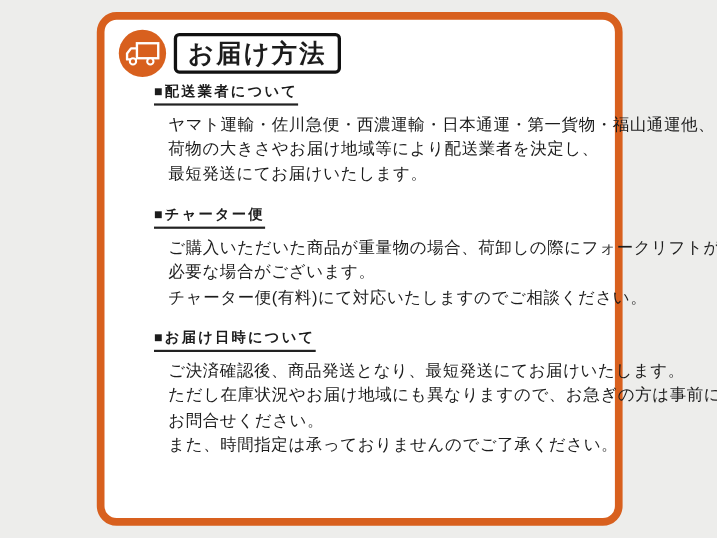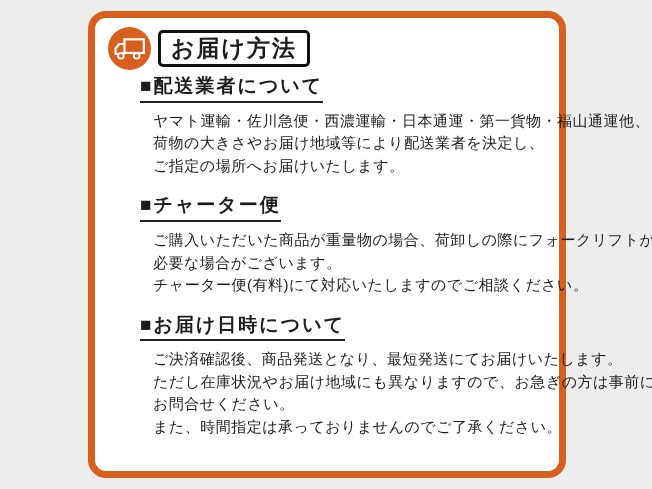--- a/index.html
+++ b/index.html
@@ -51,21 +51,21 @@
     padding: 1px 10px 2px 10px;
     font-size: 23px;
     font-weight: bold;
     letter-spacing: 2px;
     line-height: 1.25;
     white-space: nowrap;
   }
   .section { margin-left: 35px; }
   .sec-heading {
     display: inline-block;
-    font-size: 19px;
+    font-size: 13px;
     font-weight: bold;
     letter-spacing: 2px;
     line-height: 1.2;
     border-bottom: 2px solid #222;
     padding-bottom: 3px;
     white-space: nowrap;
   }
   .section-1 .sec-heading { margin-top: 5px; }
   .section-2 .sec-heading { margin-top: 17px; }
   .section-3 .sec-heading { margin-top: 17px; }
@@ -93,21 +93,21 @@
         </svg>
       </div>
       <div class="title-box">お届け方法</div>
     </div>
 
     <div class="section section-1">
       <div class="sec-heading">■配送業者について</div>
       <div class="sec-body">
         <div class="line">ヤマト運輸・佐川急便・西濃運輸・日本通運・第一貨物・福山通運他、</div>
         <div class="line">荷物の大きさやお届け地域等により配送業者を決定し、</div>
-        <div class="line">ご指定の場所へお届けいたします。</div>
+        <div class="line">最短発送にてお届けいたします。</div>
       </div>
     </div>
 
     <div class="section section-2">
       <div class="sec-heading">■チャーター便</div>
       <div class="sec-body">
         <div class="line">ご購入いただいた商品が重量物の場合、荷卸しの際にフォークリフトが</div>
         <div class="line">必要な場合がございます。</div>
         <div class="line">チャーター便(有料)にて対応いたしますのでご相談ください。</div>
       </div>

